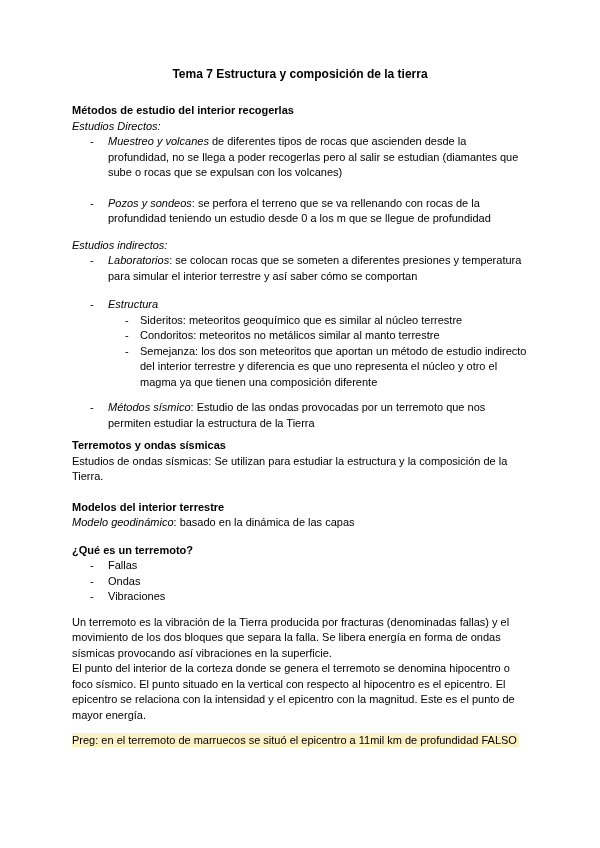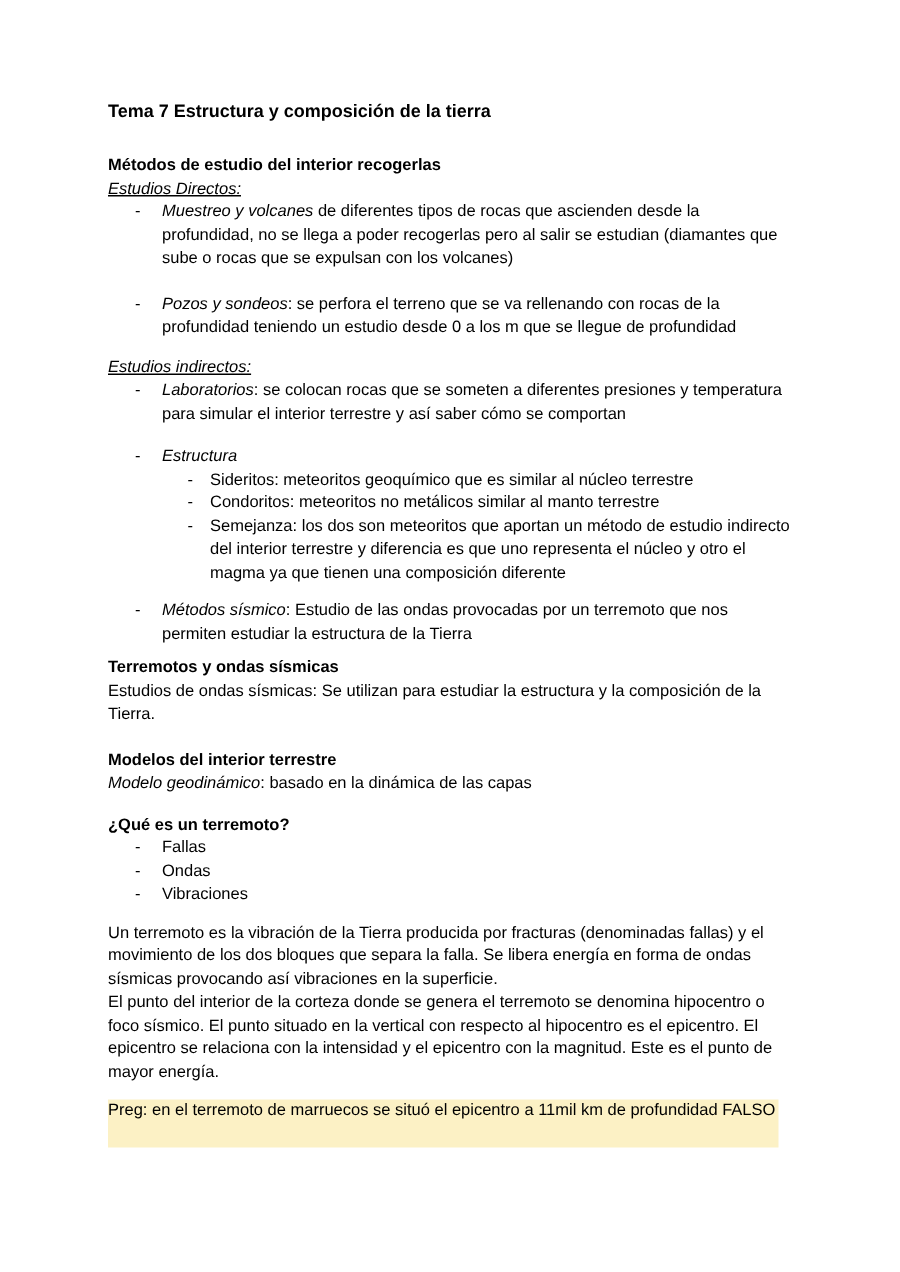--- a/index.html
+++ b/index.html
@@ -8,33 +8,33 @@
     width:600px; height:848px;
     background:#ffffff;
     color:#000000;
     font-family:"Liberation Sans", sans-serif;
     font-size:11px;
     line-height:15.5px;
     overflow:hidden;
     box-sizing:border-box;
   }
   .content { padding:66px 72px 0 72px; box-sizing:border-box; }
-  .title { text-align:left; font-weight:bold; font-size:12px; line-height:16px; }
+  .title { text-align:center; font-weight:bold; font-size:12px; line-height:16px; }
   .heading { font-weight:bold; }
-  .sublabel { font-style:italic; text-decoration:underline; }
+  .sublabel { font-style:italic; }
   .lead { font-style:italic; }
   .li { display:flex; }
   .li .m { flex:none; text-align:left; }
   .li.l1 { padding-left:18px; }
   .li.l1 .m { width:18px; }
   .li.l2 { padding-left:53px; }
   .li.l2 .m { width:15px; }
   .li .t { flex:1 1 auto; }
   .para { margin:0; }
-  .hl-text { padding:1px 2px 19px 0; }
+  .hl-text { padding:1px 2px 1px 0; }
   .mt21 { margin-top:21px; }
   .mt15 { margin-top:15px; }
   .mt13 { margin-top:13px; }
   .mt12 { margin-top:12px; }
   .mt11 { margin-top:11px; }
   .mt10 { margin-top:10px; }
   .mt7  { margin-top:7px;  }
 </style>
 </head>
 <body>

